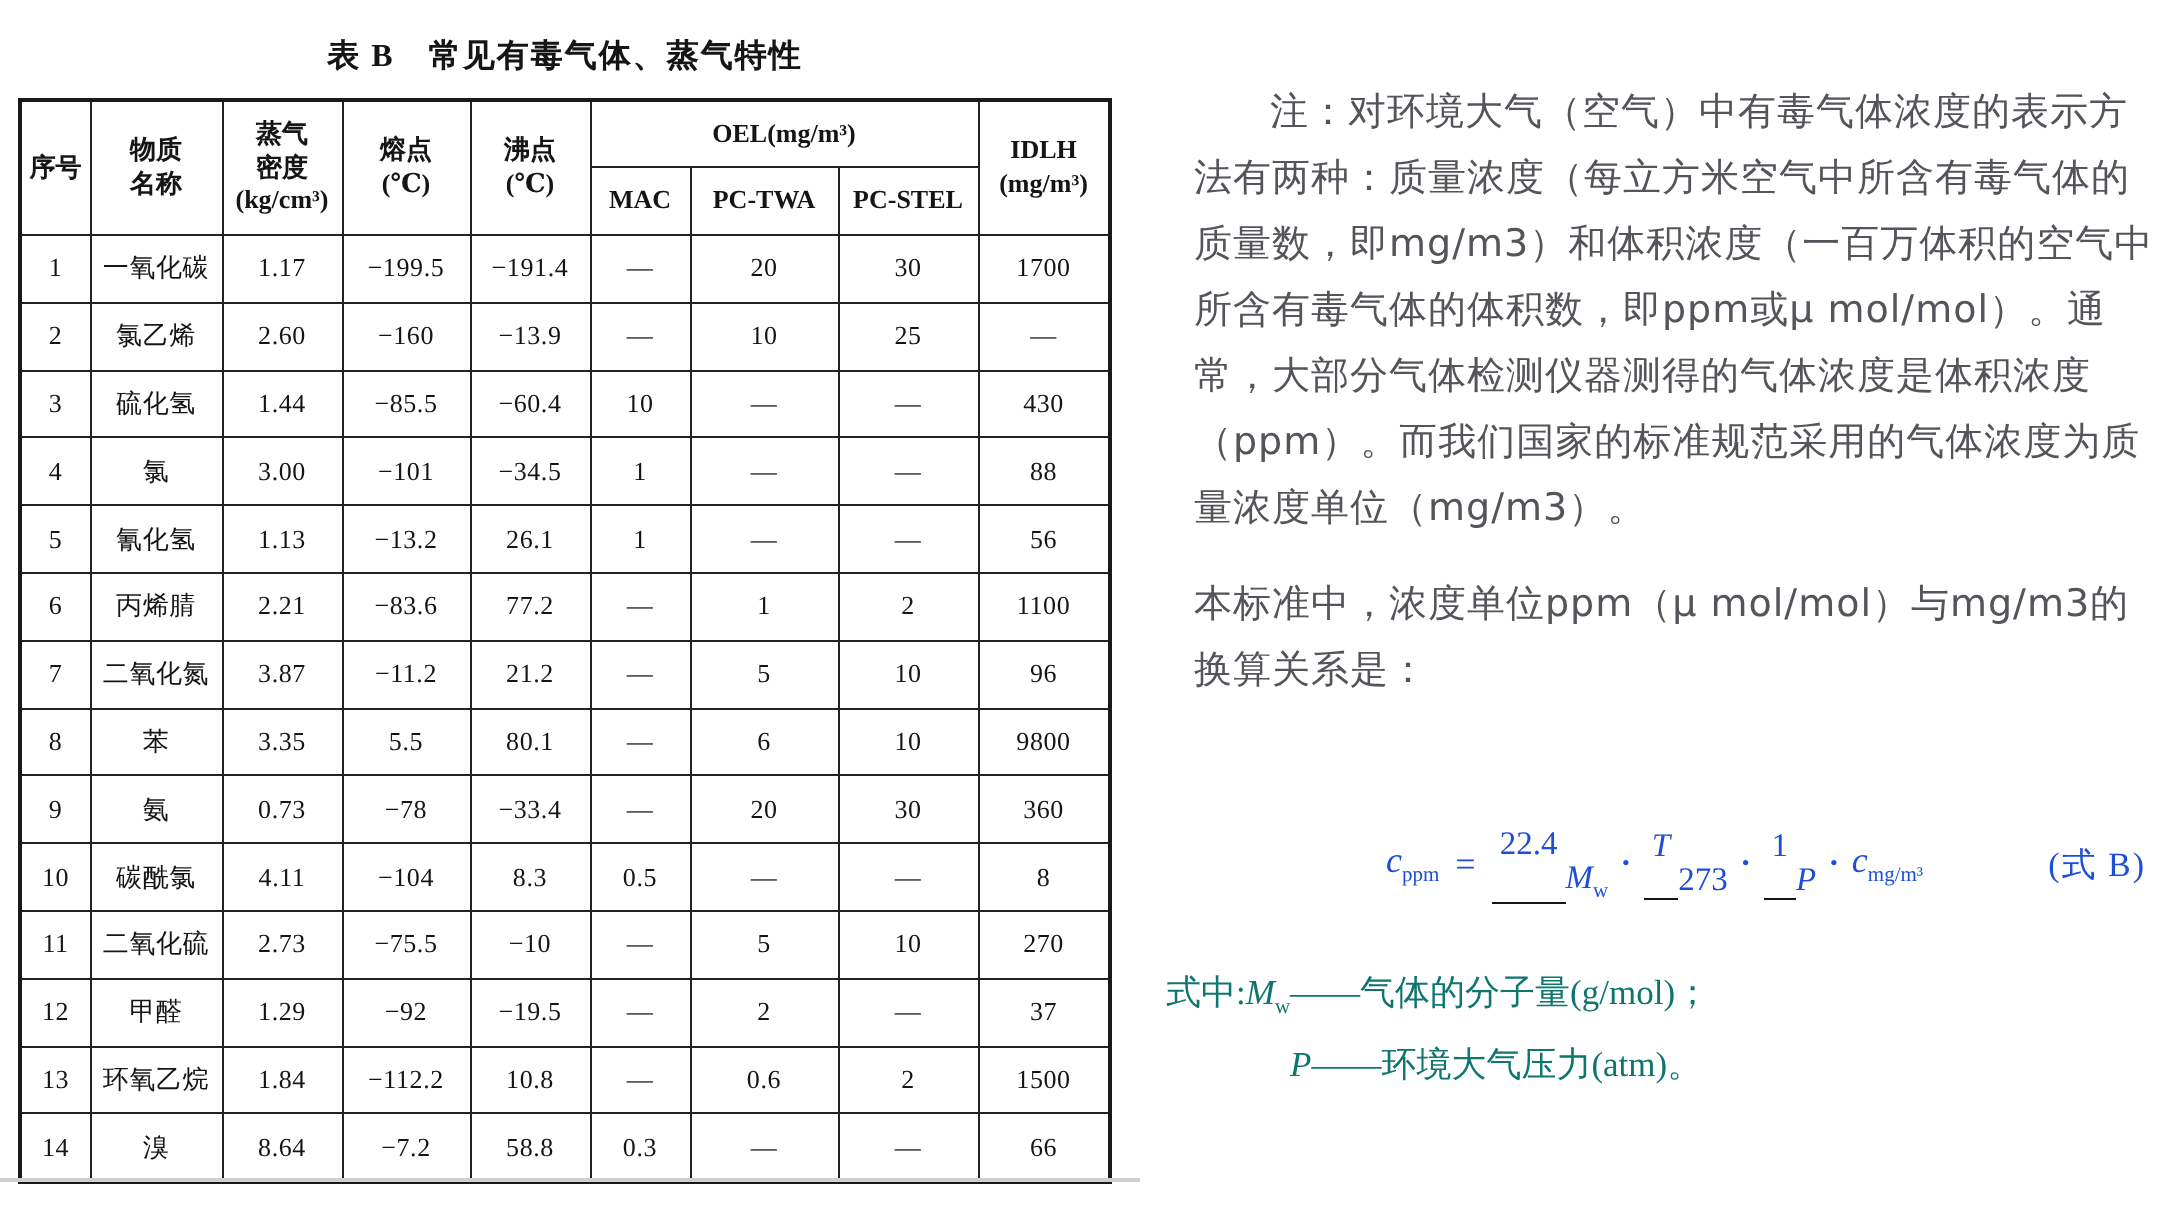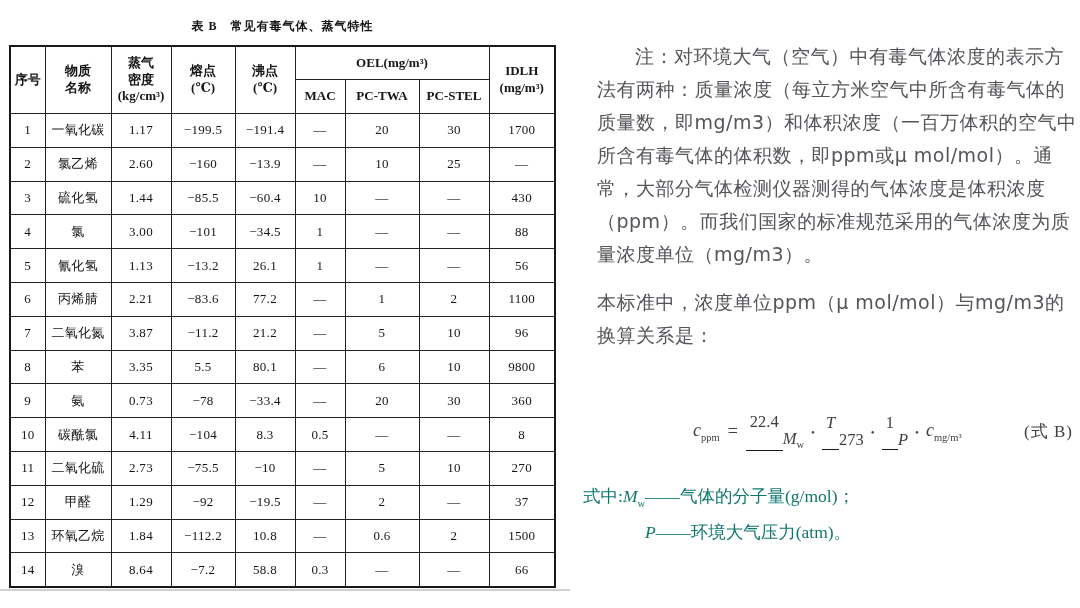--- a/index.html
+++ b/index.html
@@ -6,21 +6,21 @@
   body{
     width:1080px;height:608px;position:relative;overflow:hidden;
     background:#ffffff;
     font-family:"Liberation Serif","DejaVu Serif",serif;
     color:#111;
   }
 
   
   .table-wrap{position:absolute;left:9px;top:14px;width:547px;}
   .table-title{
-    text-align:center;font-weight:bold;font-size:12px;letter-spacing:1px;
+    text-align:center;font-weight:bold;font-size:16px;letter-spacing:1px;
     margin:4px 0 10px 0;color:#151515;
   }
   table.gas{
     border-collapse:collapse;table-layout:fixed;width:547px;
     border:2px solid #191919;
   }
   table.gas th,table.gas td{
     border:1px solid #222;text-align:center;vertical-align:middle;
     padding:0 1px;font-weight:normal;color:#151515;
   }
@@ -37,21 +37,21 @@
     font-family:"DejaVu Sans","Liberation Sans",sans-serif;
     color:#54545a;font-size:19px;line-height:33px;letter-spacing:0.5px;margin-left:41px;
   }
   .notes p{margin:0;}
   .notes p.para1{text-indent:2em;}
   .notes p.para2{margin-top:15px;}
 
   
   .formula-line{
     position:absolute;left:693px;top:413px;width:380px;
-    display:flex;align-items:center;color:#404040;
+    display:flex;align-items:center;color:#1d4ed8;
     font-size:18px;font-family:"Liberation Serif","DejaVu Serif",serif;
   }
   .fml{display:inline-flex;align-items:center;gap:6px;}
   .var{font-style:italic;}
   sub.sb{font-size:10.5px;line-height:1;}
   .eq{margin:0 2px;}
   .frac{display:inline-flex;align-items:center;line-height:1.15;font-size:16.5px;}
   .frac .num{align-self:stretch;text-align:center;border-bottom:1.6px solid #161616;padding:0 4px 1px 4px;}
   .frac .den{padding-top:1px;margin-top:16px;}
   .dot{font-size:11px;margin:0 1px;}

